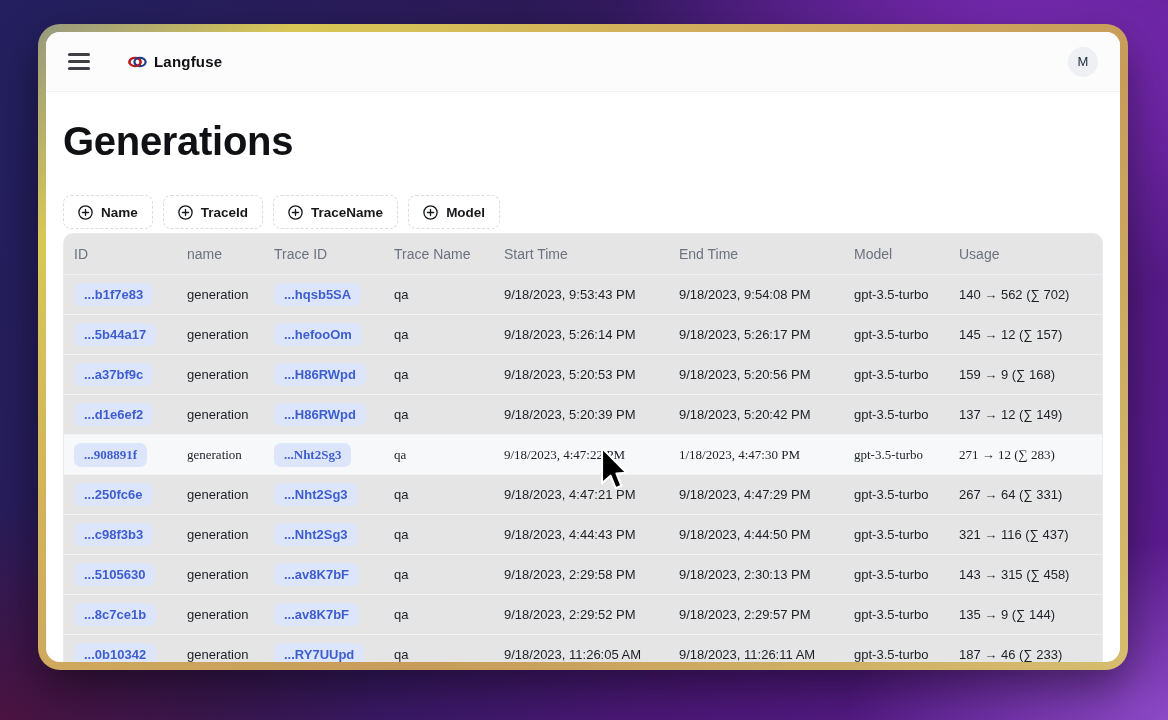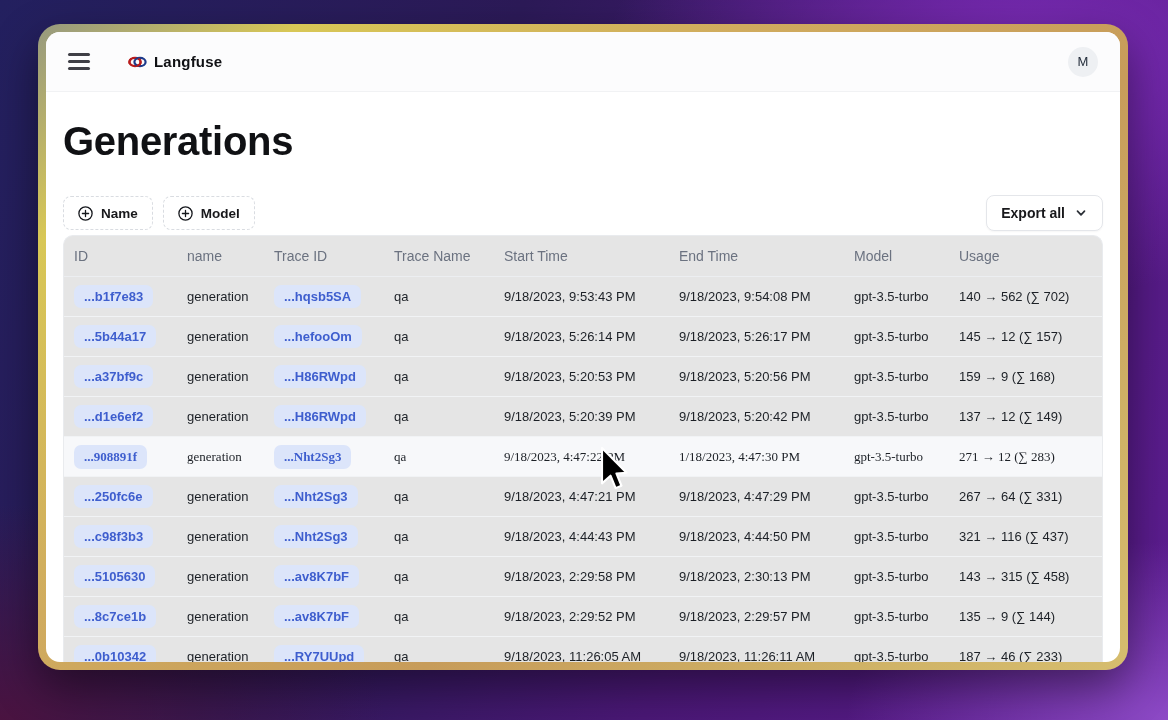--- a/index.html
+++ b/index.html
@@ -105,40 +105,50 @@
   <button class="chip">
     <span style="display:inline-flex;">
       <svg width="15" height="15" viewBox="0 0 15 15">
         <circle cx="7.5" cy="7.5" r="6.6" fill="none" stroke="#16181d" stroke-width="1.3"></circle>
         <path d="M7.5 4.4 v6.2 M4.4 7.5 h6.2" stroke="#16181d" stroke-width="1.3" stroke-linecap="round"></path>
       </svg>
     </span>
     <span class="chip-label">Name</span>
   </button>
 
-
+  <button class="chip">
+    <span style="display:inline-flex;">
+      <svg width="15" height="15" viewBox="0 0 15 15">
+        <circle cx="7.5" cy="7.5" r="6.6" fill="none" stroke="#16181d" stroke-width="1.3"></circle>
+        <path d="M7.5 4.4 v6.2 M4.4 7.5 h6.2" stroke="#16181d" stroke-width="1.3" stroke-linecap="round"></path>
+      </svg>
+    </span>
+    <span class="chip-label">TraceId</span>
+  </button>
+
+  <button class="chip">
+    <span style="display:inline-flex;">
+      <svg width="15" height="15" viewBox="0 0 15 15">
+        <circle cx="7.5" cy="7.5" r="6.6" fill="none" stroke="#16181d" stroke-width="1.3"></circle>
+        <path d="M7.5 4.4 v6.2 M4.4 7.5 h6.2" stroke="#16181d" stroke-width="1.3" stroke-linecap="round"></path>
+      </svg>
+    </span>
+    <span class="chip-label">TraceName</span>
+  </button>
 
   <button class="chip">
     <span style="display:inline-flex;">
       <svg width="15" height="15" viewBox="0 0 15 15">
         <circle cx="7.5" cy="7.5" r="6.6" fill="none" stroke="#16181d" stroke-width="1.3"></circle>
         <path d="M7.5 4.4 v6.2 M4.4 7.5 h6.2" stroke="#16181d" stroke-width="1.3" stroke-linecap="round"></path>
       </svg>
     </span>
     <span class="chip-label">Model</span>
   </button>
 </span>
-        <button class="export-btn">
-          <span>Export all</span>
-          <span style="display:inline-flex;">
-            <svg width="14" height="14" viewBox="0 0 14 14">
-              <path d="M3.5 5.2 L7 8.8 L10.5 5.2" fill="none" stroke="#2b2f36" stroke-width="1.7" stroke-linecap="round" stroke-linejoin="round"></path>
-            </svg>
-          </span>
-        </button>
       </div>
 
       <div class="table">
         <div class="thead" id="thead">
             <span>ID</span>
             <span>name</span>
             <span>Trace ID</span>
             <span>Trace Name</span>
             <span>Start Time</span>
             <span>End Time</span>

